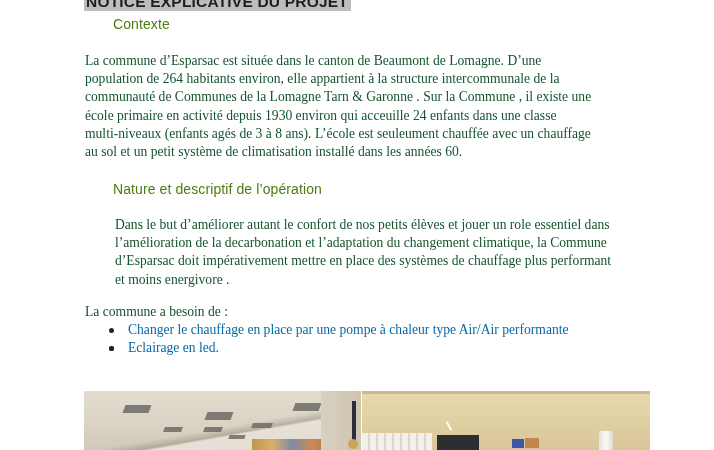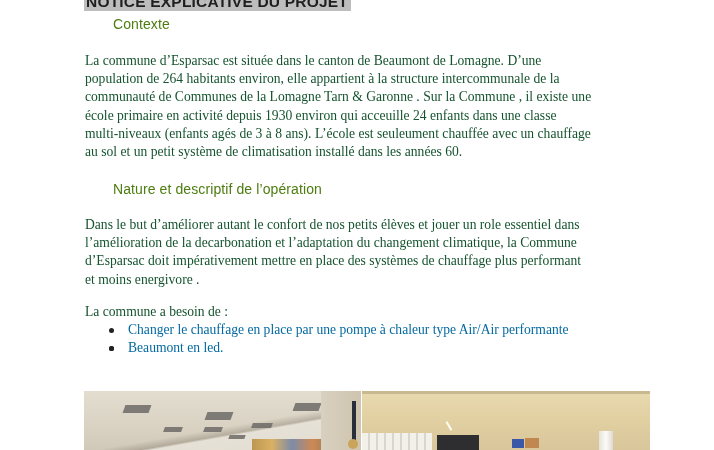--- a/index.html
+++ b/index.html
@@ -53,21 +53,21 @@
       font-family: "Liberation Serif", serif;
       font-size: 13.6px;
       line-height: 18.2px;
       color: #14532d;
     }
     .para .line {
       display: block;
       white-space: nowrap;
     }
     .p-context { top: 52px; }
-    .p-nature { top: 216px; }
+    .p-nature { top: 216px; margin-left: 30px; }
     .p-besoin { top: 303px; }
     .bullet-list {
       position: absolute;
       left: 85px;
       top: 321px;
       margin: 0;
       padding: 0;
       list-style: none;
       font-family: "Liberation Serif", serif;
       font-size: 13.6px;
@@ -217,21 +217,21 @@
   <ul class="bullet-list">
     <li>
       <span class="dot"></span>
       <span>Changer le chauffage en place par une pompe à chaleur type Air/Air performante</span>
     </li>
     <li>
       <span class="dot"></span>
     </li>
     <li>
       <span class="dot"></span>
-      <span>Beaumont en led.</span>
+      <span>Eclairage en led.</span>
     </li>
   </ul>
 
   <div class="photo photo-1">
     <div class="tile" style="left:40px;top:14px;width:26px;"></div>
     <div class="tile" style="left:122px;top:21px;width:26px;"></div>
     <div class="tile" style="left:210px;top:12px;width:26px;"></div>
     <div class="tile" style="left:80px;top:36px;width:18px;height:5px;"></div>
     <div class="tile" style="left:120px;top:36px;width:18px;height:5px;"></div>
     <div class="tile" style="left:168px;top:32px;width:20px;height:5px;"></div>

